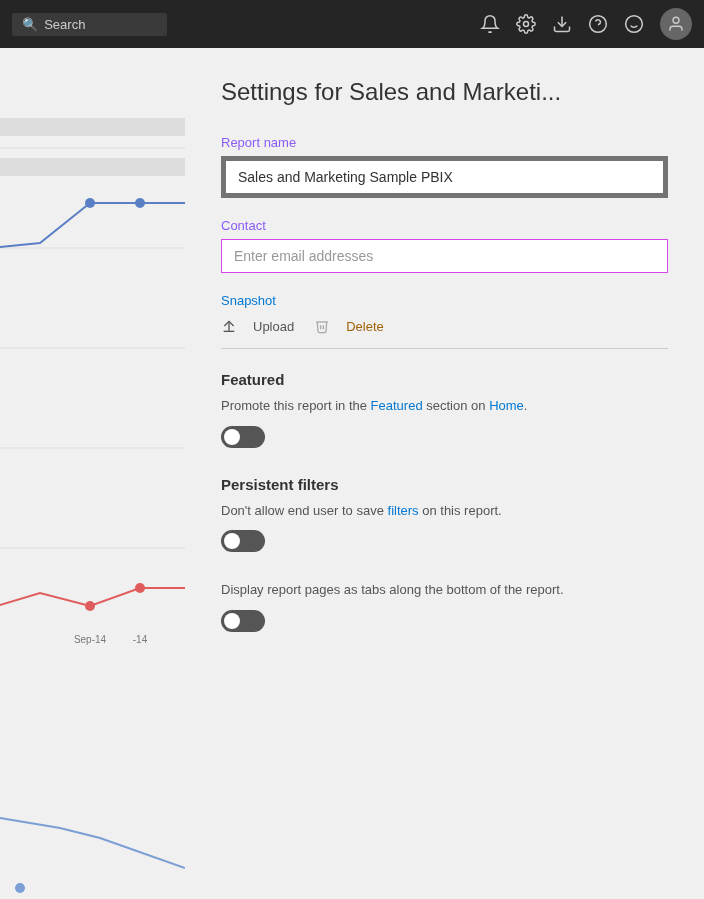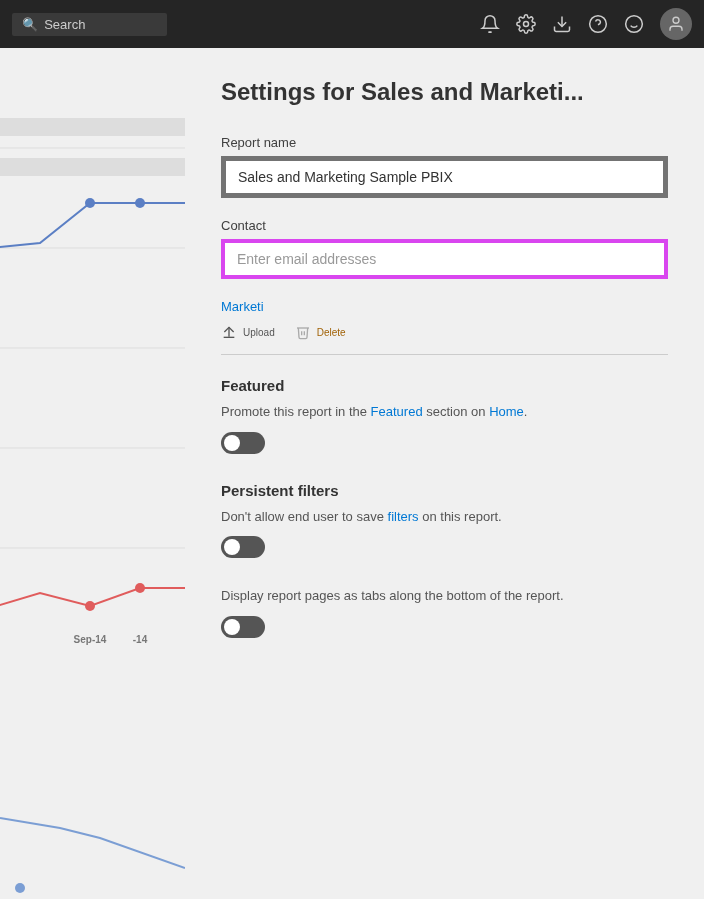--- a/index.html
+++ b/index.html
@@ -79,21 +79,20 @@
     }
 
     
     .chart-bg {
       width: 185px;
       background: #7dd3fc;
       height: 100%;
       position: relative;
       overflow: hidden;
       flex-shrink: 0;
-      font-weight: bold;
     }
 
     
     .chart-lines {
       position: absolute;
       top: 0; left: 0; right: 0; bottom: 0;
     }
 
     
     .settings-panel {
@@ -111,42 +110,42 @@
     .settings-panel::-webkit-scrollbar-track {
       background: #e0e0e0;
     }
     .settings-panel::-webkit-scrollbar-thumb {
       background: #bbb;
       border-radius: 2px;
     }
 
     .panel-title {
       font-size: 24px;
-      font-weight: 700;
+      font-weight: 400;
       color: #333;
       margin-bottom: 28px;
       line-height: 1.3;
     }
 
     .form-group {
       margin-bottom: 20px;
     }
 
     .form-label {
       display: block;
       font-size: 13px;
-      color: #404040;
+      color: #8b5cf6;
       margin-bottom: 6px;
       font-weight: 400;
     }
 
     .form-input {
       width: 100%;
       padding: 8px 12px;
-      border: 4px solid #d946ef;
+      border: 1px solid #d946ef;
       background: #fff;
       font-size: 14px;
       color: #333;
       outline: none;
       font-family: 'Segoe UI', Arial, sans-serif;
     }
 
     .form-input.active-border {
       border: 5px solid #737373;
     }
@@ -166,23 +165,23 @@
       display: flex;
       gap: 20px;
       align-items: center;
       padding-bottom: 14px;
       border-bottom: 1px solid #ccc;
       margin-bottom: 22px;
     }
 
     .snapshot-btn {
       display: flex;
-      align-items: center;
-      gap: 6px;
-      font-size: 10px;
+      align-items: flex-end;
+      gap: 16px;
+      font-size: 13px;
       color: #555;
       cursor: pointer;
       background: none;
       border: none;
       font-family: 'Segoe UI', Arial, sans-serif;
       padding: 0;
     }
 
     .snapshot-btn.disabled {
       color: #a16207;
@@ -338,21 +337,21 @@
       <input type="text" class="form-input active-border" value="Sales and Marketing Sample PBIX" style="">
     </div>
 
 
     <div class="form-group">
       <label class="form-label">Contact</label>
       <input type="text" class="form-input" placeholder="Enter email addresses" style="">
     </div>
 
     <div class="form-group">
-      <div class="snapshot-label">Marketi</div>
+      <div class="snapshot-label">Snapshot</div>
       <div class="snapshot-actions">
         <button class="snapshot-btn">
           <svg width="16" height="16" viewBox="0 0 24 24" fill="none" stroke="#555" stroke-width="2">
             <line x1="12" y1="19" x2="12" y2="5"></line>
             <polyline points="5 12 12 5 19 12"></polyline>
             <line x1="4" y1="20" x2="20" y2="20"></line>
           </svg>
           <span>Upload</span>
         </button>
         <button class="snapshot-btn disabled">

